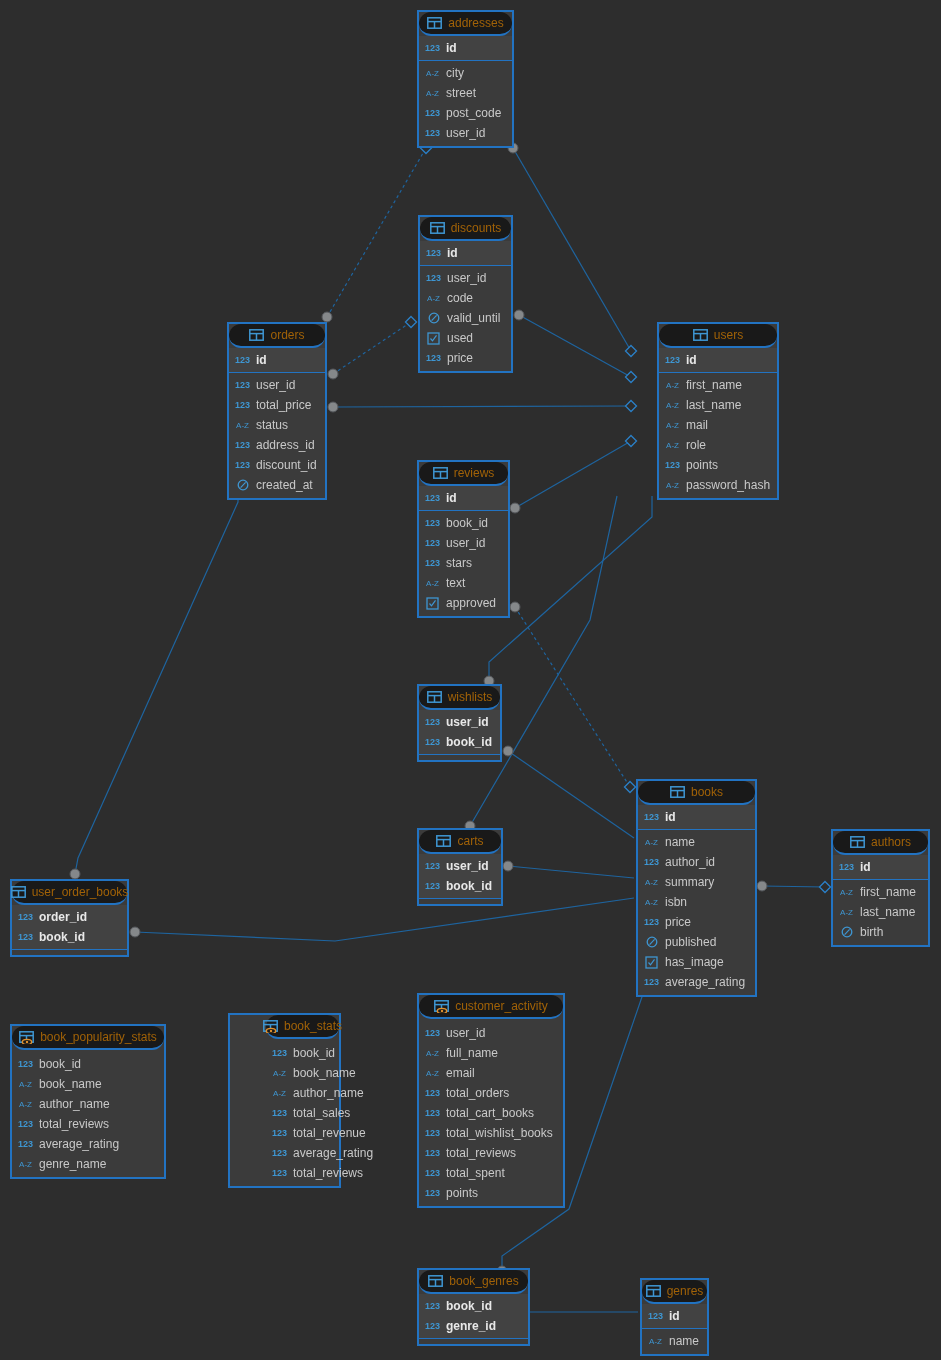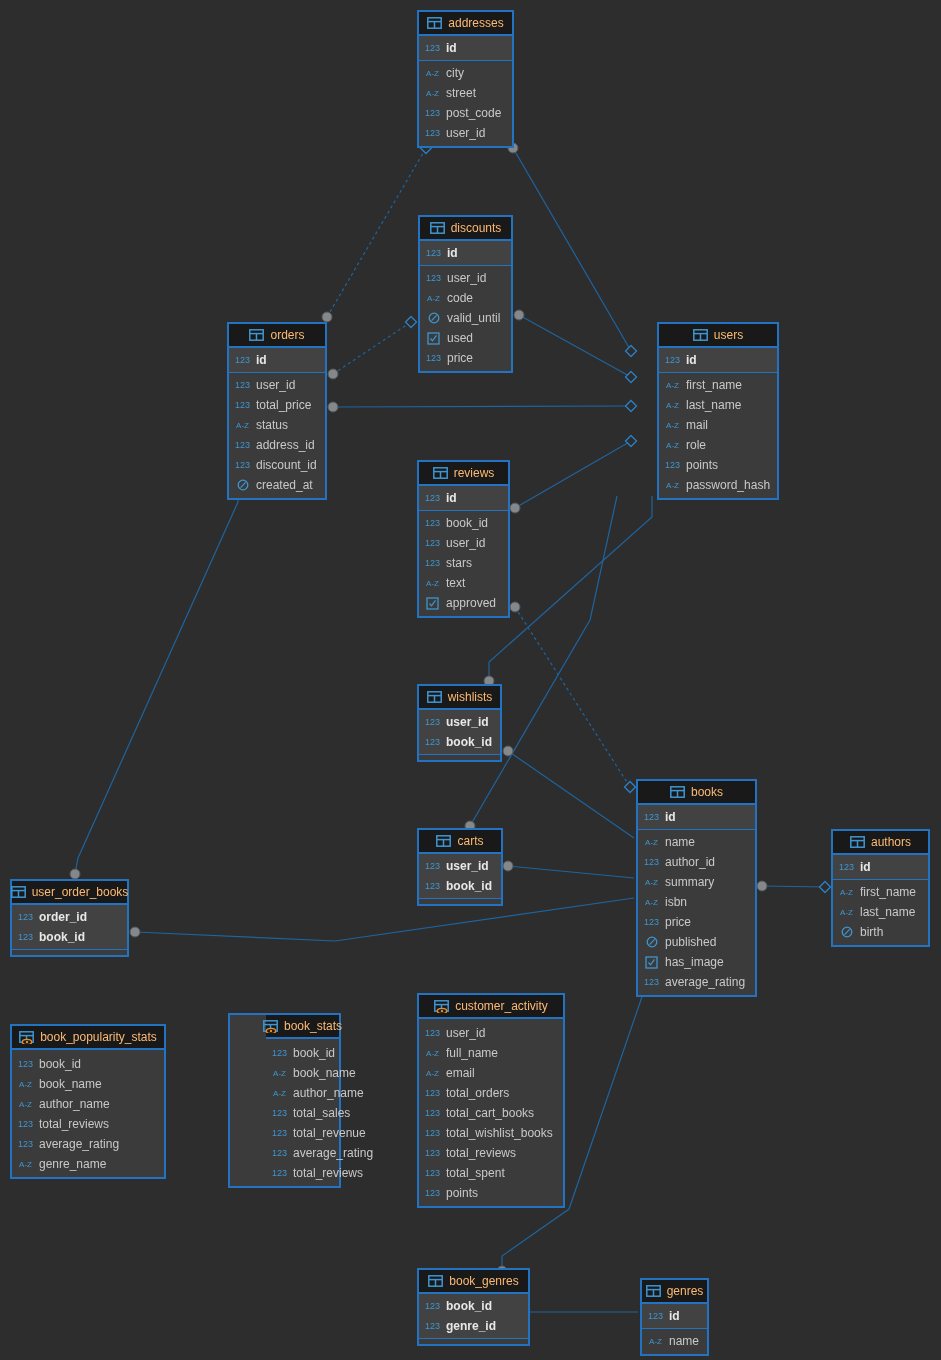--- a/index.html
+++ b/index.html
@@ -1,31 +1,31 @@
 <!DOCTYPE html>
 <html><head>
 <meta charset="utf-8">
 <style>
   html,body{margin:0;padding:0;background:#2d2d2d;}
   #canvas{position:relative;width:941px;height:1360px;background:#2d2d2d;overflow:hidden;
           font-family:"Liberation Sans",sans-serif;}
   #wires{position:absolute;left:0;top:0;z-index:0;}
   .tbl{position:absolute;z-index:1;background:#3b3b3b;border:2px solid #2273c2;box-sizing:border-box;}
   .tbl-title{height:22px;background:#191919;display:flex;align-items:center;justify-content:center;
-             gap:5px;border-bottom:2px solid #2273c2;color:#fdba74;font-size:12px;white-space:nowrap;}
+             gap:5px;border-bottom:2px solid #2273c2;color:#a16207;font-size:12px;white-space:nowrap;border-radius:12px;}
   .sec-keys{background:#424242;border-bottom:1px solid #2273c2;padding:2px 0;}
   .sec-cols{padding:2px 0 3px 0;}
   .sec-cols.empty{height:5px;padding:0;}
   .sec-cols.view-body{padding-top:4px;}
   .row{height:20px;display:flex;align-items:center;gap:5px;padding:0 5px;color:#c9c9c9;
        font-size:12px;white-space:nowrap;}
   .row.bold{font-weight:bold;color:#e8e8e8;}
   .ticon{display:inline-flex;width:17px;justify-content:center;flex:0 0 17px;align-items:center;}
   .txt-ic{color:#3e96d2;font-weight:normal;font-size:8px;letter-spacing:0;}
-  .num-ic{color:#3e96d2;font-weight:normal;font-size:9px;font-style:normal;}
+  .num-ic{color:#3e96d2;font-weight:bold;font-size:9px;font-style:normal;}
   polyline{fill:none;stroke:#1e649f;stroke-width:1.2;}
   polyline.dashed{stroke-dasharray:3 3;}
   .endpoint-circle{fill:#85888a;stroke:#53565a;stroke-width:1;}
   .endpoint-diamond{fill:#2d2d2d;stroke:#2b80c8;stroke-width:1.3;}
 </style>
 </head>
 <body>
 
 <div id="canvas">
   <svg id="wires" width="941" height="1360">

